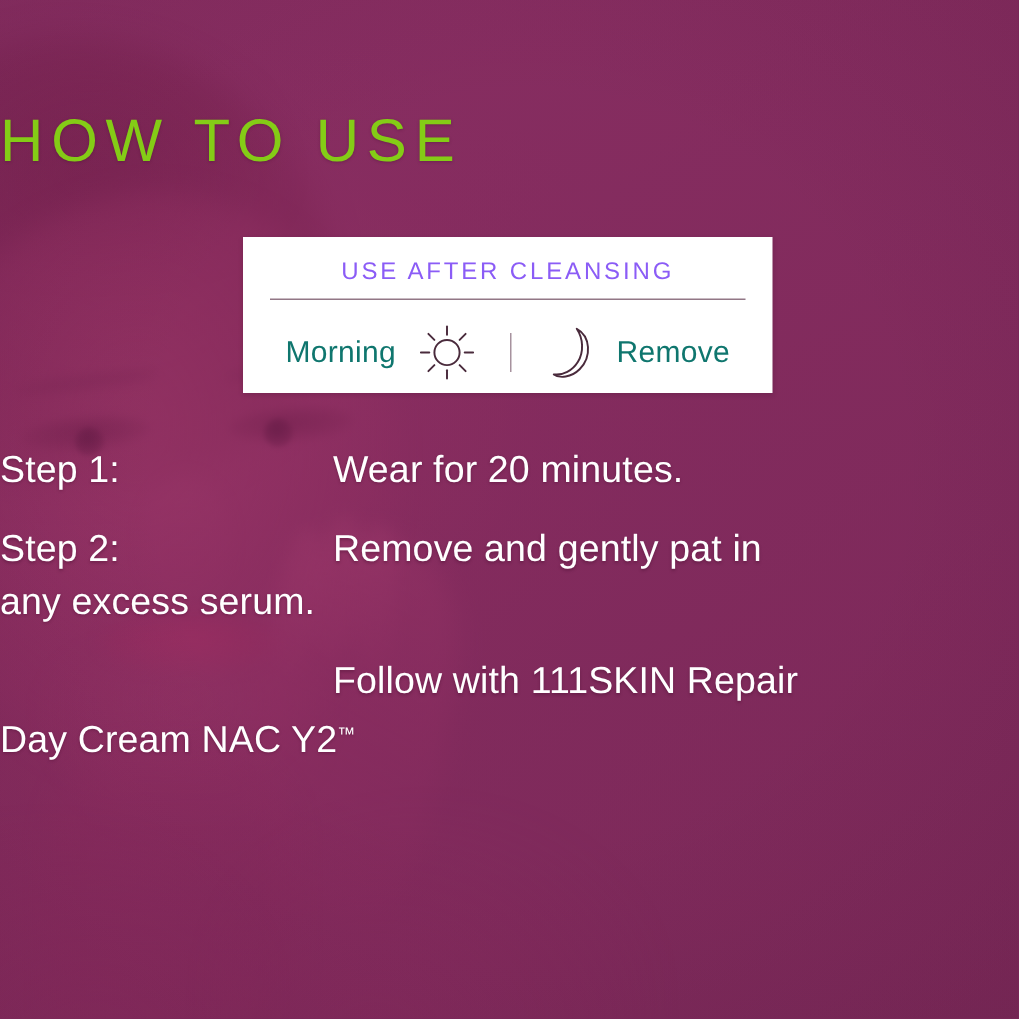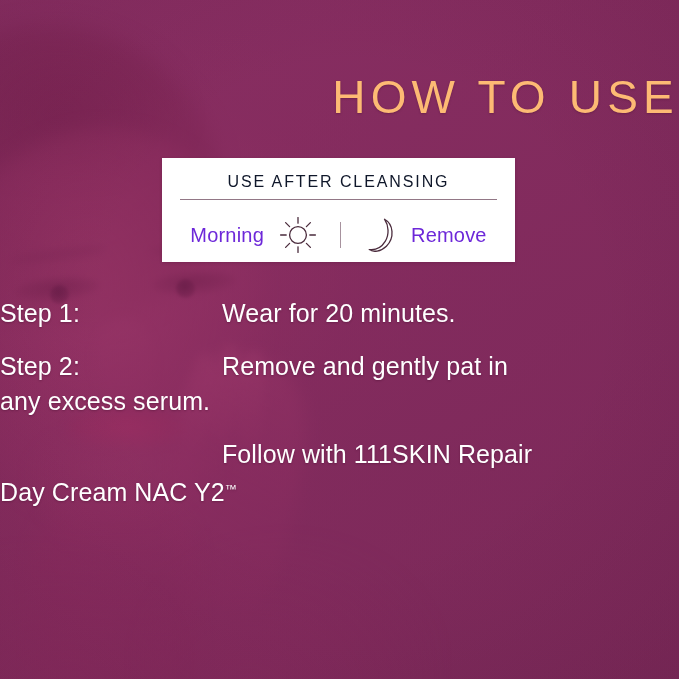--- a/index.html
+++ b/index.html
@@ -198,24 +198,24 @@
   .content {
     position: absolute;
     inset: 0;
   }
 
   .title {
     position: absolute;
     top: 74px;
     left: 0;
     right: 0;
-    text-align: right;
-    color: #fdba74;
+    text-align: left;
+    color: #84cc16;
     font-family: "Liberation Sans", sans-serif;
-    font-size: 46px;
+    font-size: 40px;
     font-weight: 300;
     letter-spacing: 5.2px;
     line-height: 1;
     text-shadow: 0 1px 2px rgba(70,16,48,0.35);
   }
 
   
   .card {
     position: absolute;
     left: 162px;
@@ -226,21 +226,21 @@
     box-shadow: 0 1px 3px rgba(60,14,42,0.22);
     box-sizing: border-box;
   }
 
   .card-heading {
     position: absolute;
     top: 15px;
     left: 0;
     right: 0;
     text-align: center;
-    color: #0f172a;
+    color: #8b5cf6;
     font-size: 16px;
     font-weight: 400;
     letter-spacing: 1.9px;
     font-family: "Liberation Sans", sans-serif;
   }
 
   .card-divider {
     position: absolute;
     top: 41px;
     left: 18px;
@@ -255,21 +255,21 @@
     top: 50px;
     left: 0;
     right: 0;
     height: 54px;
     display: flex;
     align-items: center;
     justify-content: center;
   }
 
   .slot-label {
-    color: #6d28d9;
+    color: #0f766e;
     font-size: 20px;
     font-weight: 400;
     font-family: "Liberation Sans", sans-serif;
     letter-spacing: 0.2px;
   }
 
   .icon-sun, .icon-moon {
     display: block;
   }
   .sun-wrap  { margin-left: 14px; margin-right: 14px; display:flex; align-items:center; }

